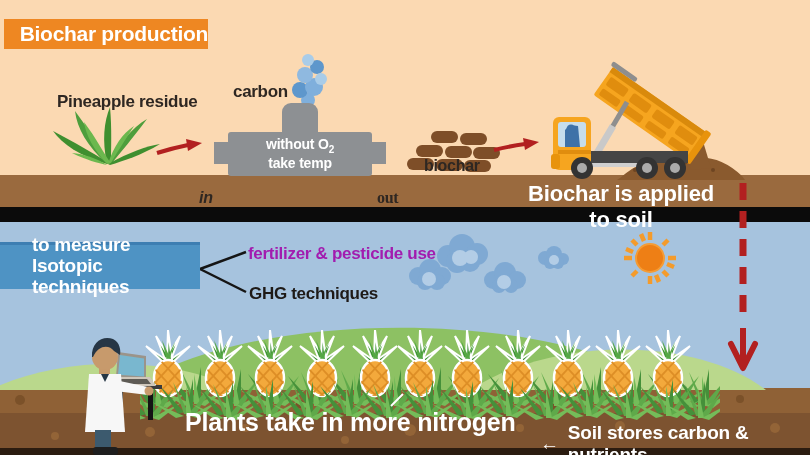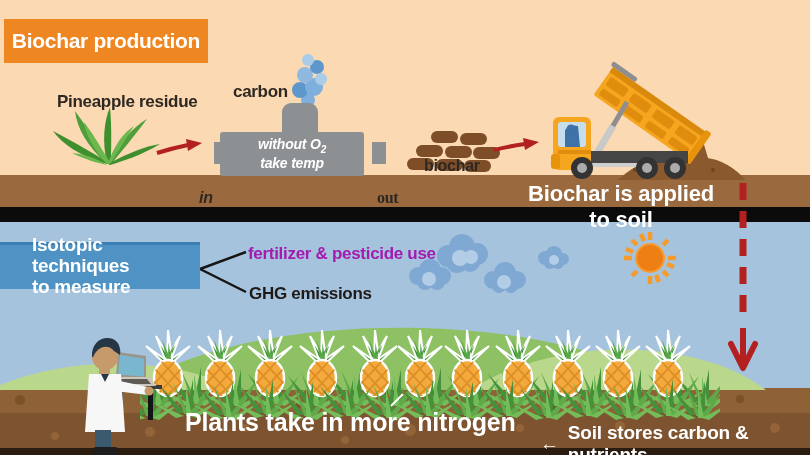--- a/index.html
+++ b/index.html
@@ -15,41 +15,41 @@
   .top-sky{top:0;height:175px;background:#FBD9B2;}
   .soil-band{top:175px;height:32px;background:#9A6A3E;}
   .divider{top:207px;height:15px;background:#0b0b0b;}
   .bottom-sky{top:222px;height:233px;background:#A6C3DE;}
   .soil-bottom{top:388px;height:67px;background:#8F6136;}
   .soil-lower{position:absolute;left:0;top:25px;width:810px;height:35px;background:#7D5330;}
   .soil-bed{position:absolute;left:0;top:60px;width:810px;height:7px;background:#2B1C10;}
 
   
   .heading-orange{
-    left:4px;top:19px;width:204px;height:44px;background:#EE8722;
+    left:4px;top:19px;width:204px;height:30px;background:#EE8722;
     color:#ffffff;font-weight:700;font-size:21px;letter-spacing:-0.3px;
-    display:flex;align-items:center;justify-content:center;z-index:6;
+    display:flex;align-items:center;justify-content:flex-end;z-index:6;
   }
   .heading-blue{
     left:0;top:242px;width:200px;height:47px;background:#4E93C4;
     box-shadow:inset 0 3px 0 #3D7EB2;
     color:#ffffff;font-weight:700;font-size:19px;line-height:21px;letter-spacing:-0.3px;
     padding-left:32px;box-sizing:border-box;display:flex;flex-direction:column;justify-content:center;
     z-index:6;
   }
 
   .lbl{font-weight:700;color:#2E2722;letter-spacing:-0.3px;z-index:7;}
   .lbl-17{font-size:17px;}
   .lbl-16{font-size:16px;margin-top:48px;}
   .white-cap{font-weight:700;color:#ffffff;letter-spacing:-0.2px;z-index:12;}
 
   .furnace-part{background:#8D9093;z-index:4;}
   .furnace-chimney{left:282px;top:103px;width:36px;height:32px;border-radius:9px 9px 0 0;}
-  .furnace-body{left:220px;top:132px;width:144px;height:44px;border-radius:3px;
-    display:flex;flex-direction:column;align-items:center;justify-content:center;z-index:5;font-style:italic;}
+  .furnace-body{left:228px;top:132px;width:144px;height:44px;border-radius:3px;
+    display:flex;flex-direction:column;align-items:center;justify-content:center;z-index:5;}
   .furnace-tab{width:14px;height:22px;top:142px;}
   .furnace-text{color:#fff;font-weight:700;font-size:14px;line-height:15px;text-align:center;letter-spacing:-0.2px;}
   .furnace-text sub{font-size:10px;}
 
   .pellet{width:27px;height:12px;border-radius:6px;background:#7E4E28;z-index:4;}
 
   svg{display:block;}
   .z3{z-index:3}.z4{z-index:4}.z5{z-index:5}.z8{z-index:8}.z12{z-index:12}.z40{z-index:40}
 </style>
 </head>
@@ -224,31 +224,31 @@
       <line x1="21" y1="6" x2="24" y2="13"></line>
         <line x1="36" y1="47" x2="39" y2="54"></line>
       <line x1="6" y1="21" x2="13" y2="24"></line>
         <line x1="47" y1="36" x2="54" y2="39"></line>
     </g>
     <circle cx="30" cy="30" r="14" fill="#EE7F15"></circle>
     <circle cx="30" cy="30" r="14" fill="none" stroke="#F59C35" stroke-width="2"></circle>
   </svg>
 
   <div class="abs heading-blue">
+    <div>to measure</div>
     <div>Isotopic techniques</div>
-    <div>to measure</div>
   </div>
 
   <svg class="abs z5" style="left:196px;top:246px;" width="56" height="52" viewBox="0 0 56 52">
     <line x1="4" y1="23" x2="50" y2="6" stroke="#151515" stroke-width="2.5"></line>
     <line x1="4" y1="23" x2="50" y2="46" stroke="#151515" stroke-width="2.5"></line>
   </svg>
 
   <div class="abs lbl lbl-17" style="left:248px;top:244px;color:#a21caf;">fertilizer &amp; pesticide use</div>
-  <div class="abs lbl lbl-17" style="left:249px;top:284px;color:#1E1A17;">GHG emissions</div>
+  <div class="abs lbl lbl-17" style="left:249px;top:284px;color:#1E1A17;">GHG techniques</div>
 
   <svg class="abs z3" style="left:0;top:295px;" width="810" height="95" viewBox="0 0 810 95">
     <path d="M130,95 C240,12 560,12 670,95 Z" fill="#8DC163"></path>
     <path d="M-10,95 C60,60 170,60 240,95 Z" fill="#BAD88C"></path>
     <path d="M470,95 C560,38 700,44 766,95 Z" fill="#BAD88C"></path>
   </svg>
 
   <div class="layer soil-bottom">
     <div class="soil-lower"></div>
     <div class="soil-bed"></div>

